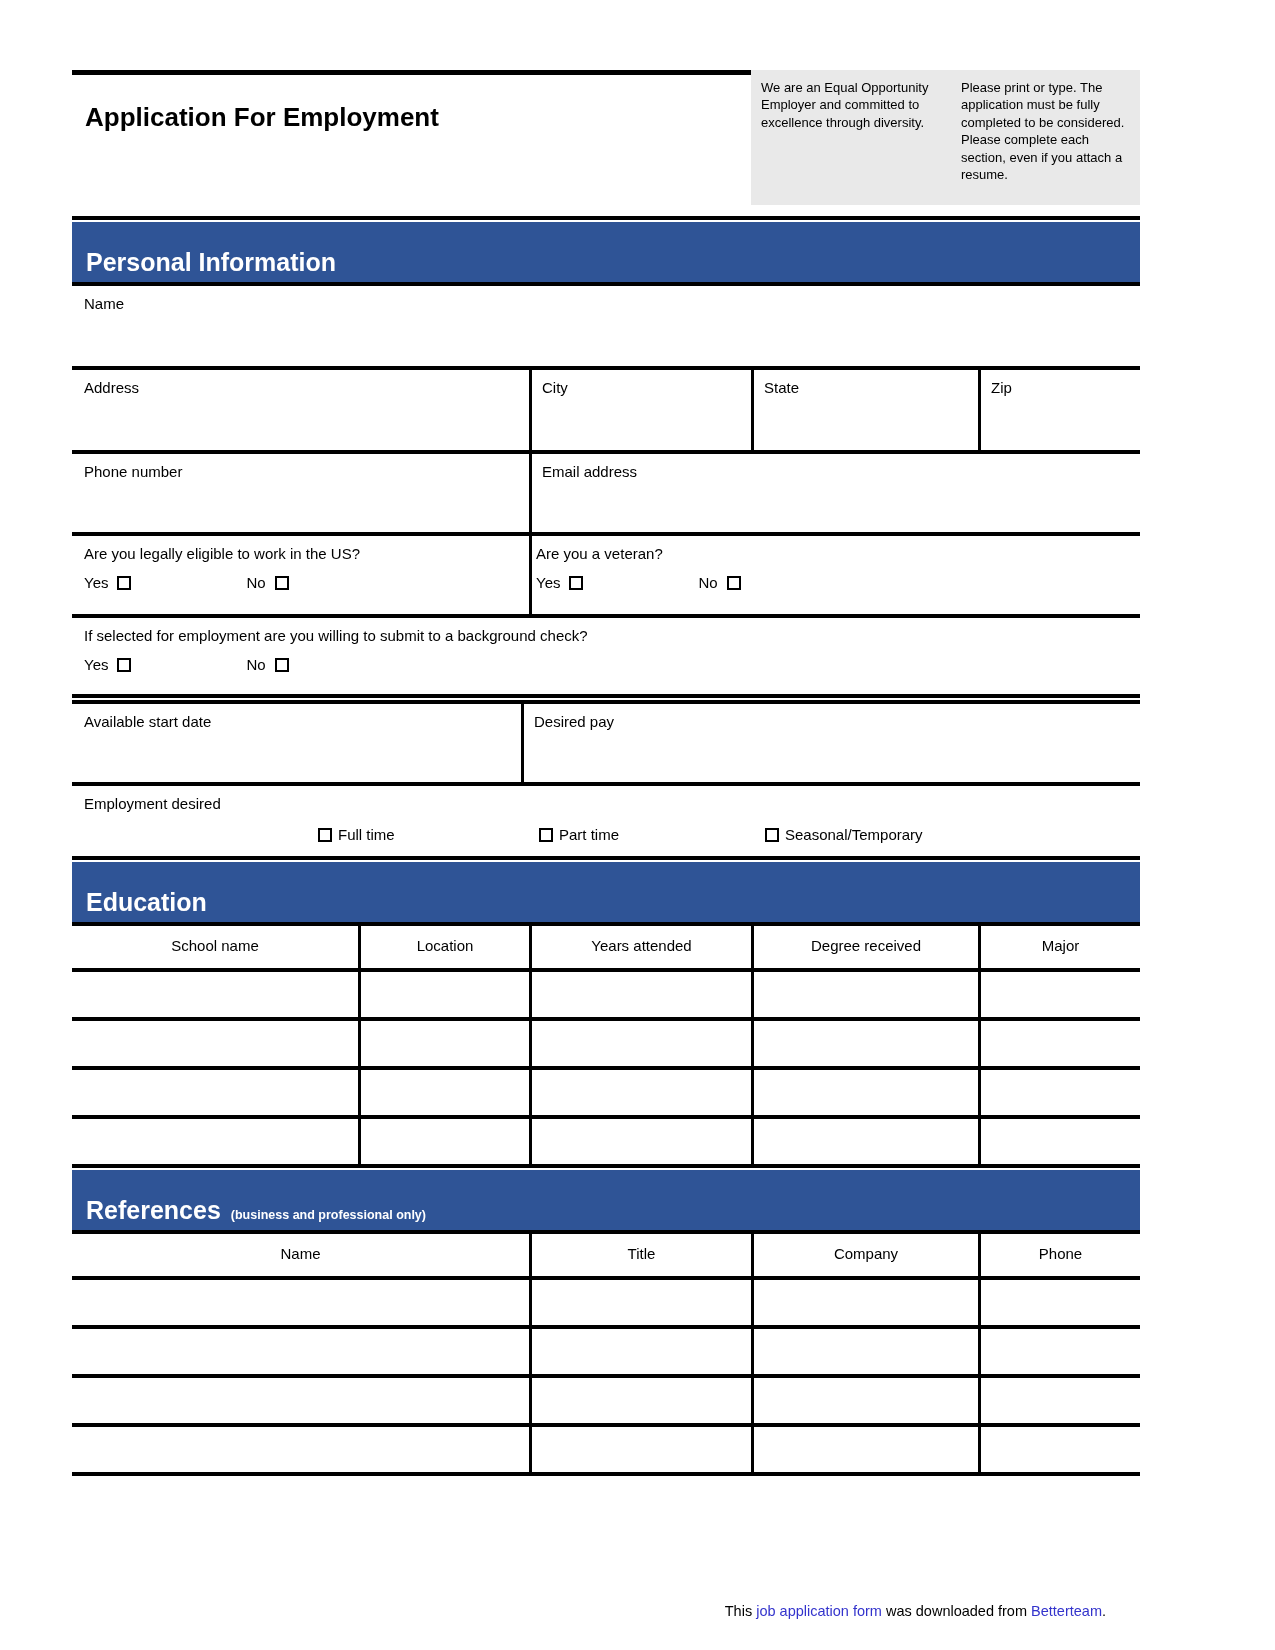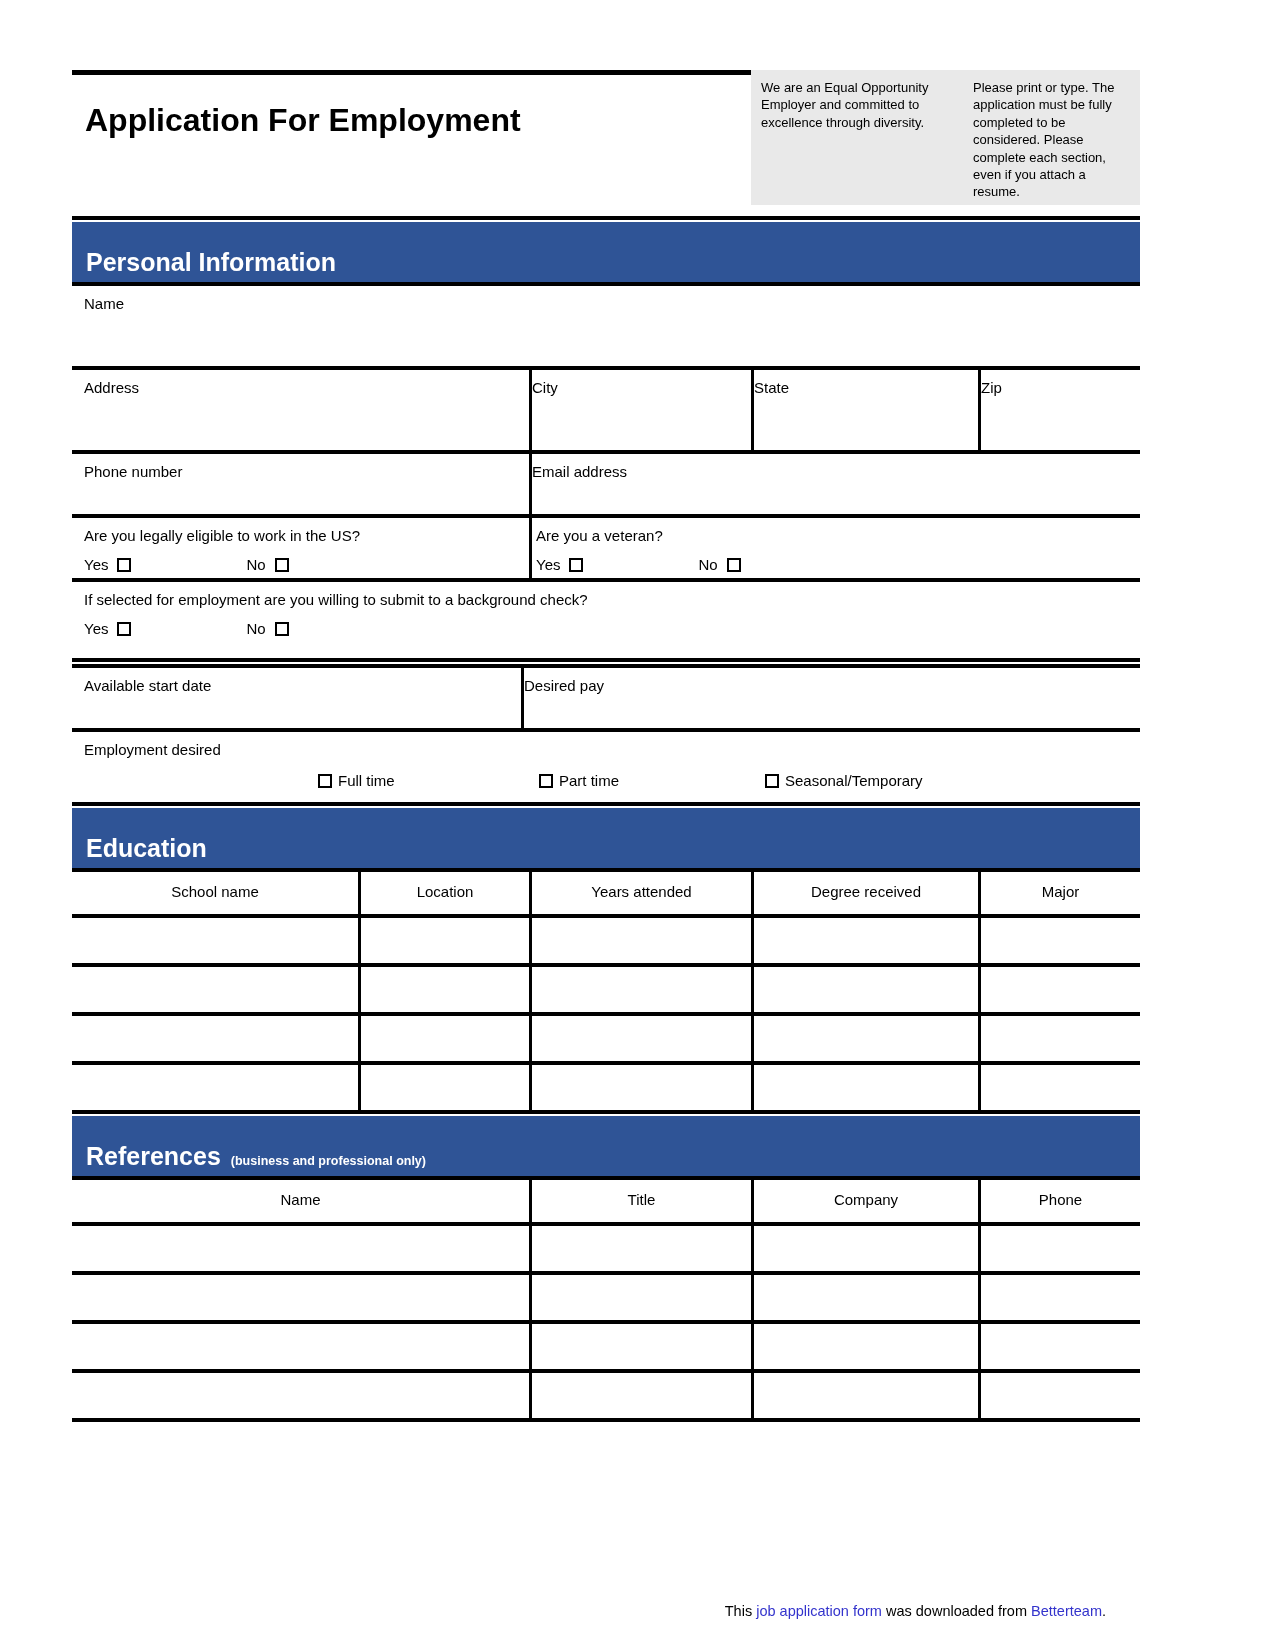--- a/index.html
+++ b/index.html
@@ -11,44 +11,44 @@
   .content { position:absolute; left:72px; top:0; width:1068px; }
 
   
   .sp70 { height:70px; }
   .gap2 { height:2px; }
   .rule  { height:4px; background:#000; }
 
   
   .header-block { position:relative; height:146px; }
   .top-rule { position:absolute; left:0; top:0; width:679px; height:5px; background:#000; }
-  .doc-title { position:absolute; left:13px; top:32px; font-size:32px; font-weight:bold; }
+  .doc-title { position:absolute; left:13px; top:32px; font-size:26px; font-weight:bold; }
   .notice-box {
     position:absolute; right:0; top:0; width:389px; height:135px;
-    background:var(--notice-bg,#E9E9E9); display:flex; gap:16px;
+    background:var(--notice-bg,#E9E9E9); display:flex; gap:4px;
     padding:9px 8px 8px 10px; font-size:13px; line-height:1.34;
   }
   .notice-col1 { width:196px; }
   .notice-col2 { flex:1; }
 
   
   .section-bar {
     height:60px; background:var(--bar,#2F5496); color:#fff;
     display:flex; align-items:flex-end; padding:0 10px 7px 14px;
   }
   .section-bar .t   { font-size:25px; font-weight:bold; line-height:1; }
   .section-bar .sub { font-size:12.5px; font-weight:bold; margin:0 0 2px 10px; line-height:1; }
 
   
   .row  { display:flex; }
   .cell { padding:9px 10px 0 12px; font-size:15px; }
-  .cell + .cell { border-left:3px solid #000; padding-left:0; }
+  .cell + .cell { border-left:3px solid #000; padding-left:10px; }
   .cell.tight { padding-left:4px; }
 
-  .h80{height:80px} .h78{height:60px} .h76{height:76px} .h42{height:42px}
+  .h80{height:80px} .h78{height:78px} .h76{height:76px} .h42{height:42px}
 
   .w457{width:457px} .w611{width:611px} .w222{width:222px} .w227{width:227px}
   .w162{width:162px} .w449{width:449px} .w286{width:286px} .w171{width:171px}
 
   
   .cb { display:inline-block; width:14px; height:14px; border:2px solid #000;
         background:#fff; vertical-align:-2px; }
   .yn { margin-top:12px; font-size:15px; }
   .yn .cb { margin-left:9px; }
   .yn .no-group { margin-left:115px; }

